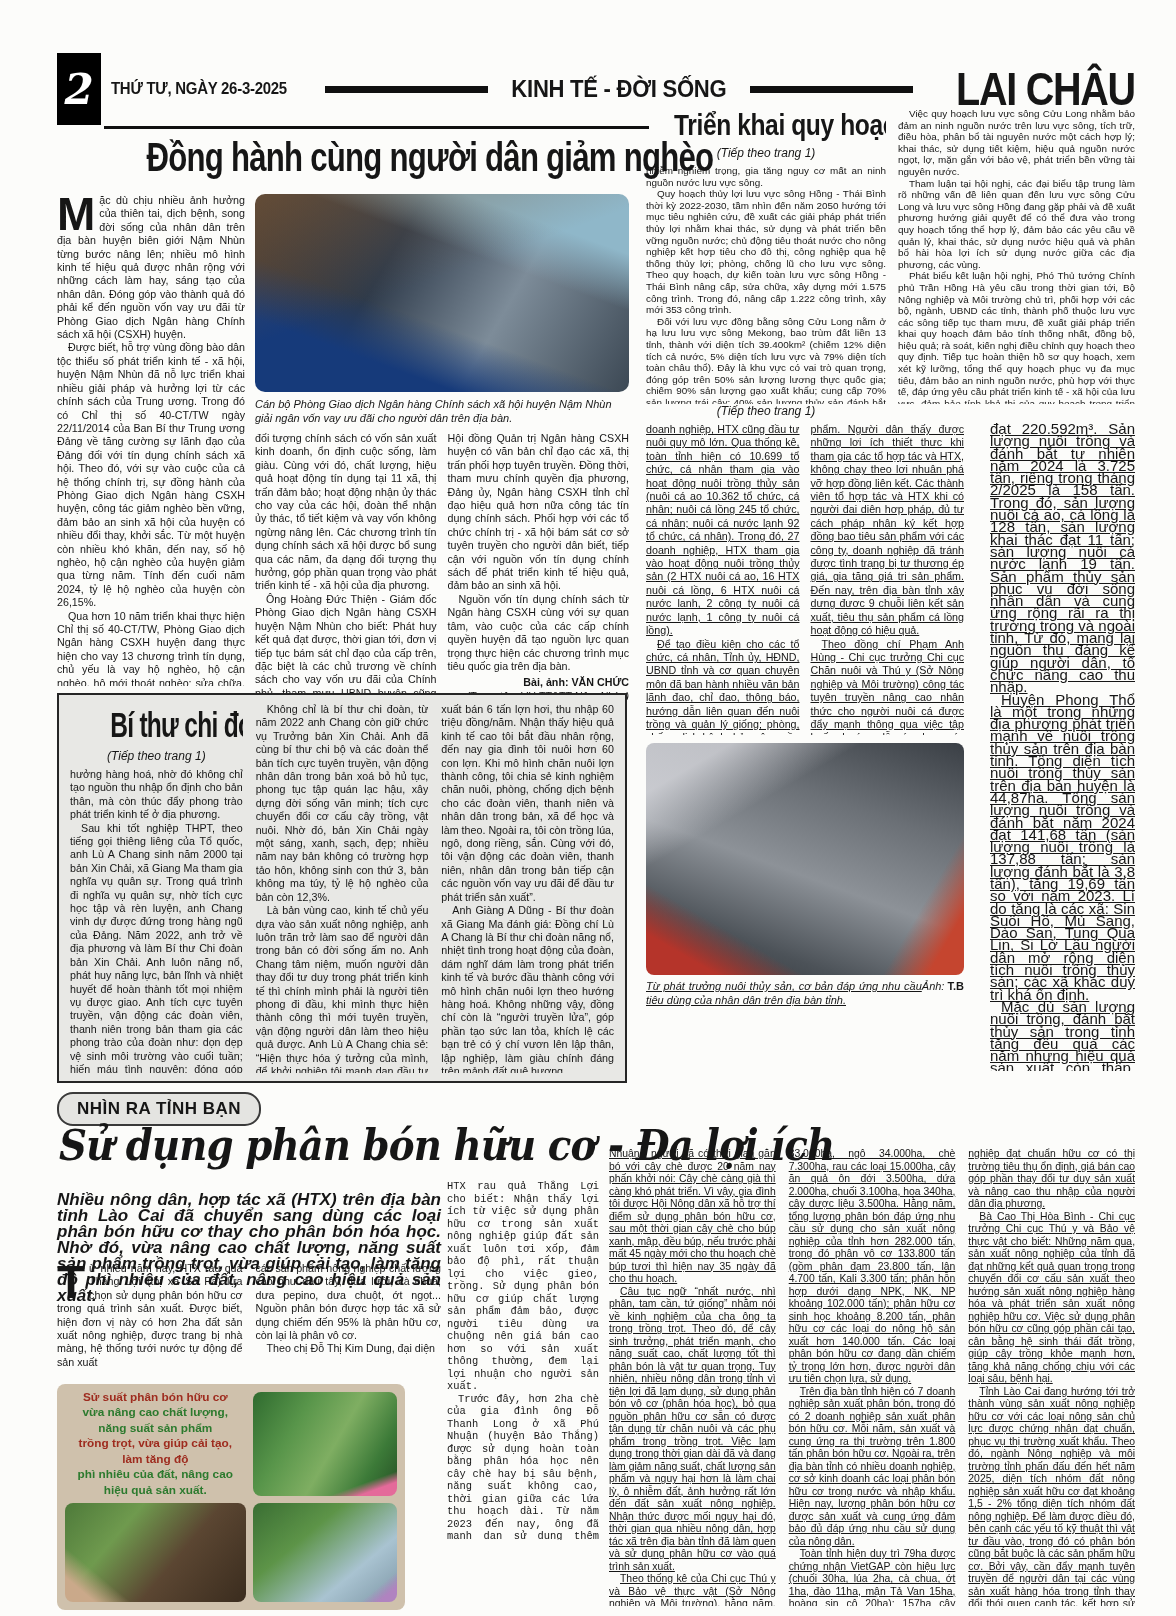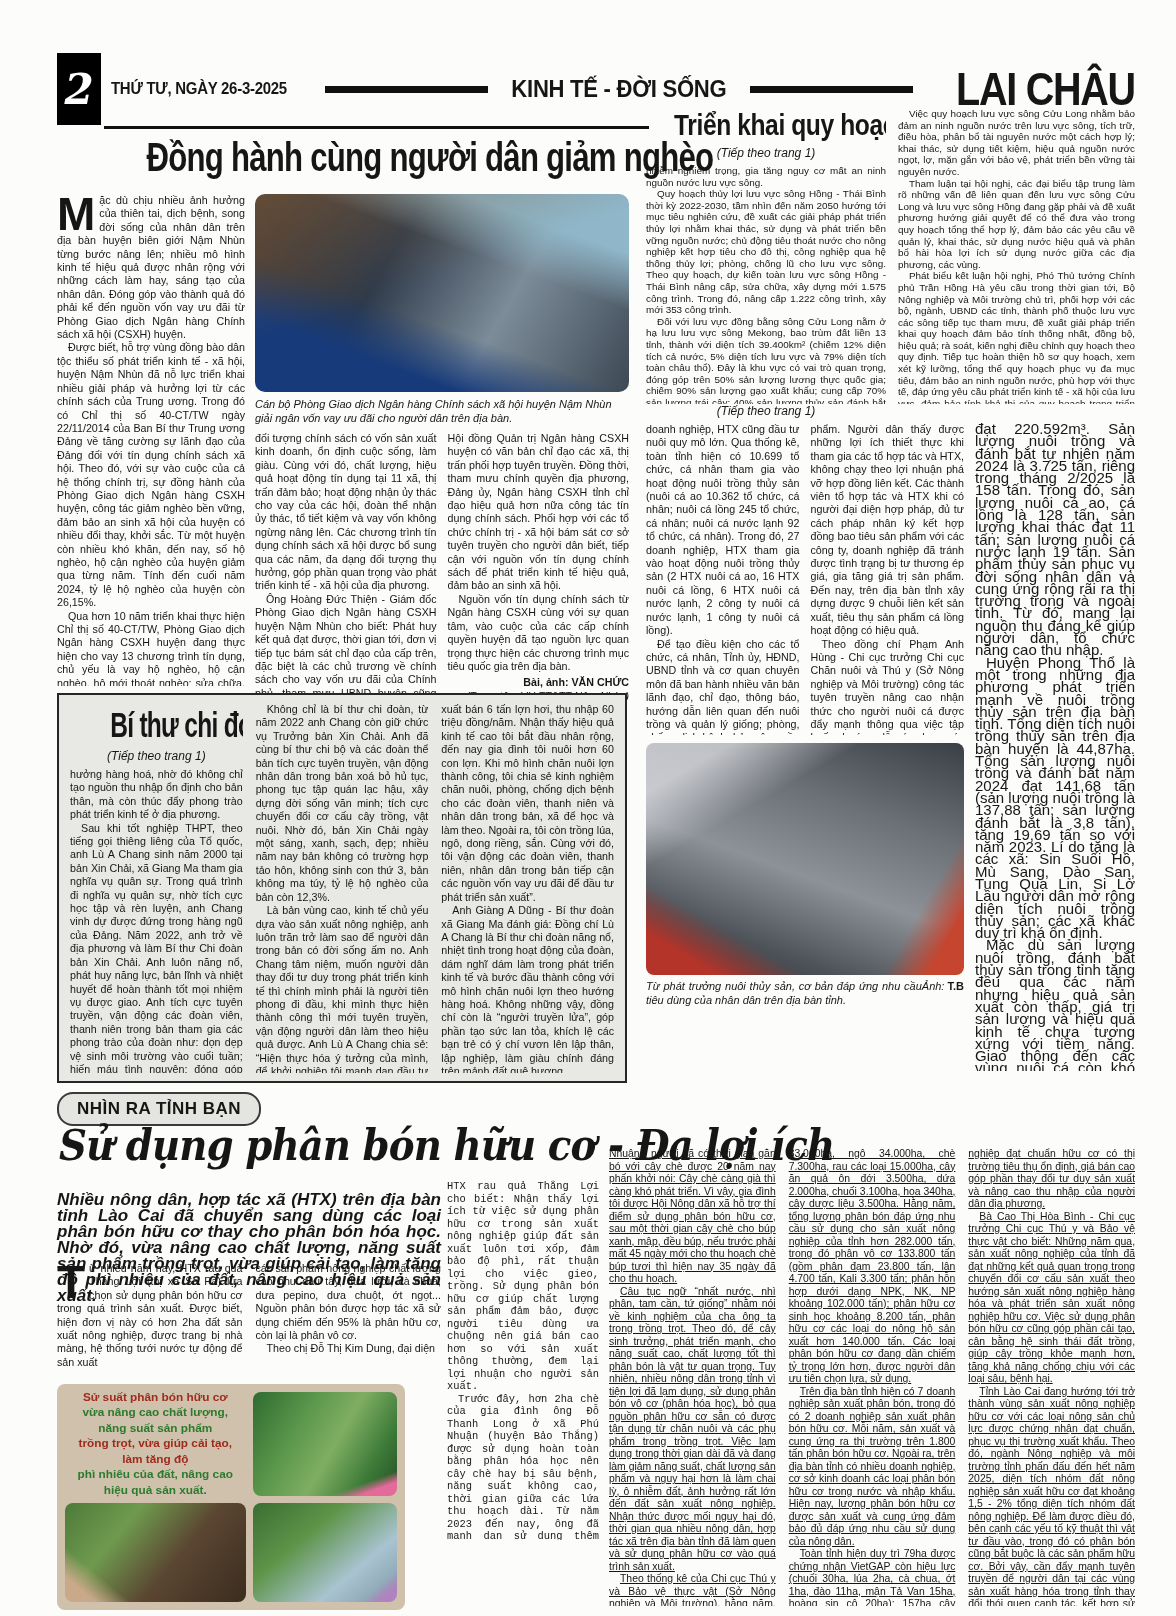--- a/index.html
+++ b/index.html
@@ -51,21 +51,21 @@
   .a2-c2{flex:1;min-width:0;padding-top:2px;}
   .a2-headwrap{text-align:center;height:36px;padding-top:2px;}
   .headline-2{font-size:30px;font-weight:bold;transform:scaleX(.82);letter-spacing:-.5px;}
   .contnote{font-style:italic;font-size:12px;text-align:center;margin:2px 0 5px;}
 
   
   #art3{position:absolute;left:646px;top:402px;width:489px;height:714px;}
   .a3-headwrap{text-align:center;height:50px;}
   .headline-3{font-size:44px;font-weight:bold;font-style:italic;transform:scaleX(.78);letter-spacing:-1px;}
   .a3-cont{width:240px;}
-  .a3-body{display:flex;gap:11px;margin-top:0;}
+  .a3-body{display:flex;gap:26px;margin-top:0;text-decoration:underline;}
   .a3-left{width:318px;flex:none;}
   .a3-lcols{display:flex;gap:11px;height:312px;}
   .a3-lcols>div{flex:1;min-width:0;}
   .photo-fish{height:232px;border-radius:8px;margin-top:8px;background:
      linear-gradient(30deg,#b5342a 0 10%,rgba(0,0,0,0) 22%),
      linear-gradient(300deg,#c5452f 0 8%,rgba(0,0,0,0) 18%),
      linear-gradient(150deg,rgba(230,230,235,.7) 0 12%,rgba(0,0,0,0) 30%),
      linear-gradient(200deg,#3a3f45 0%,#6b7076 30%,#8d9298 55%,#4c5258 80%,#2e3338 100%);}
   .cap2{font-style:italic;font-size:11px;line-height:13.6px;margin-top:5px;}
   .credit{float:right;font-style:italic;}

